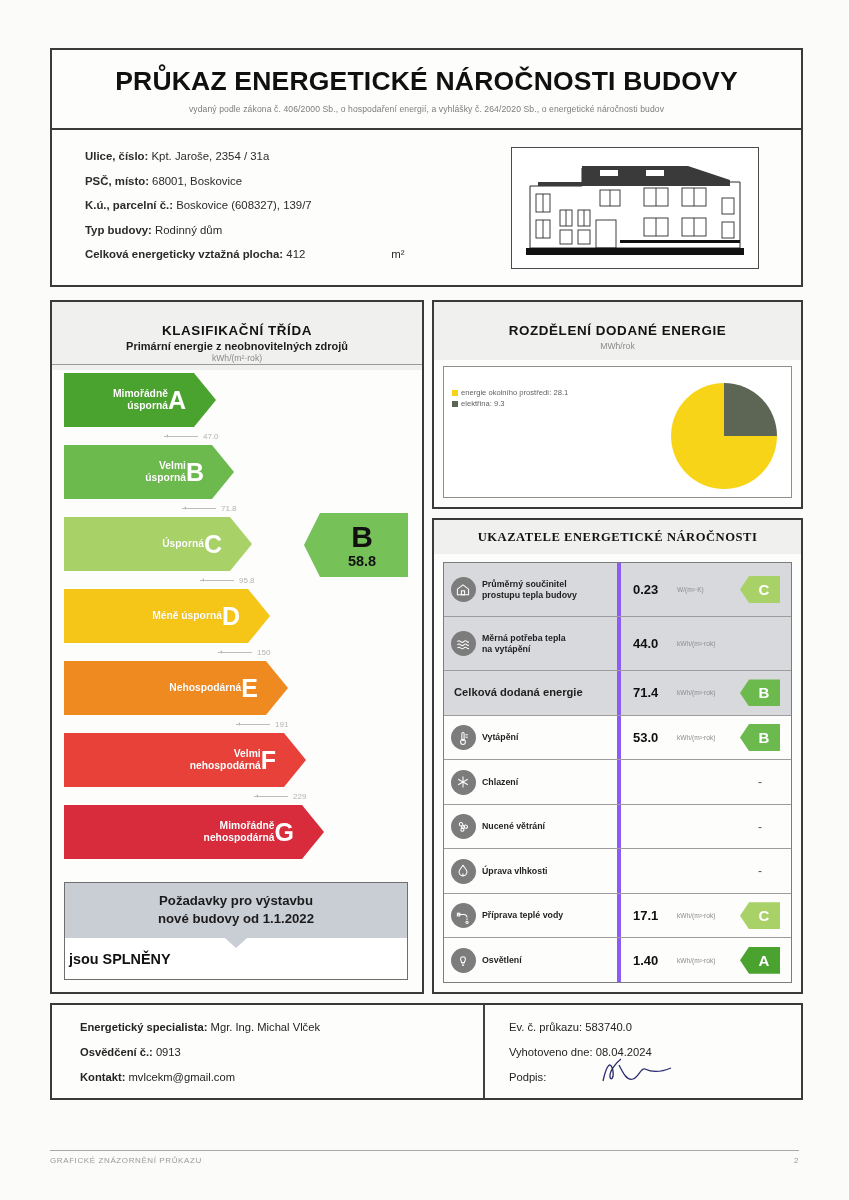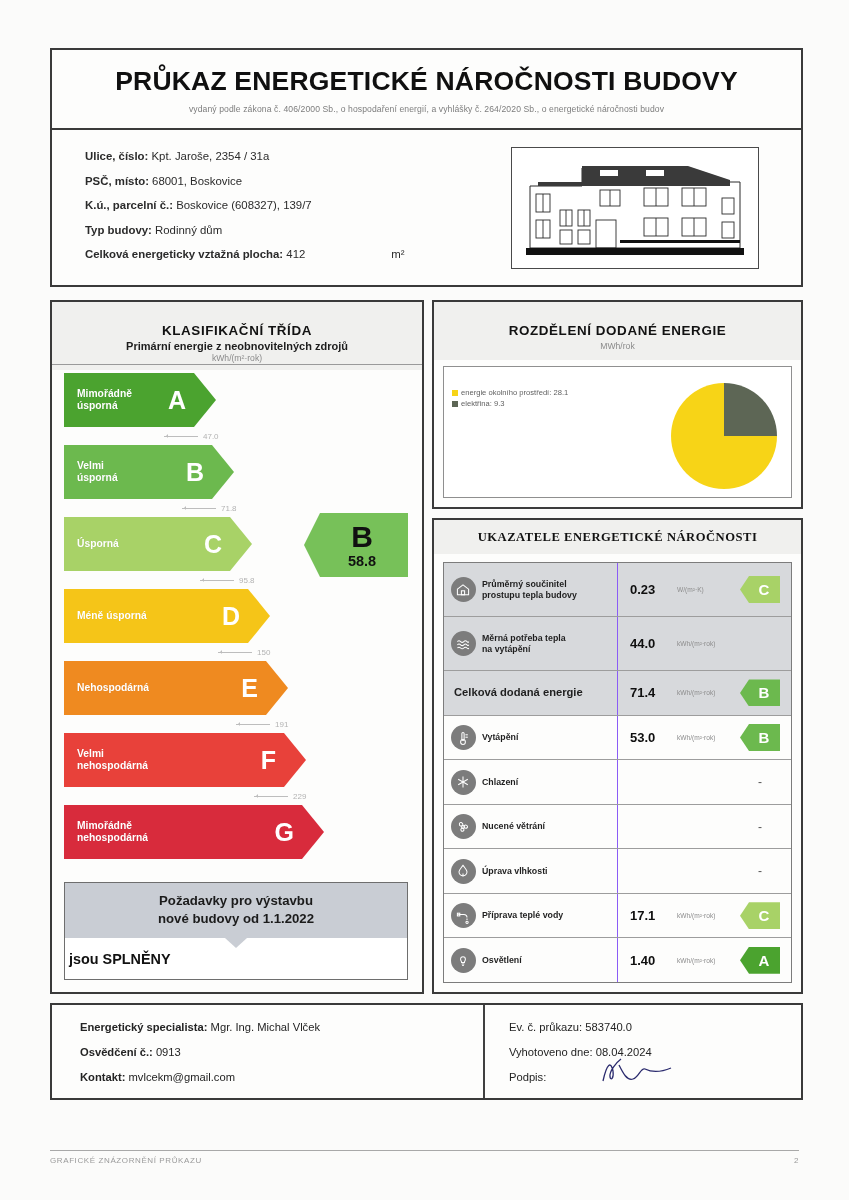--- a/index.html
+++ b/index.html
@@ -118,21 +118,21 @@
   #classification-panel { left: 50px; top: 300px; width: 370px; height: 690px; }
   .scale-area {
     position: absolute;
     left: 0; top: 62px;
     width: 100%;
     height: 560px;
     border-top: 1px solid #9a9a9a;
   }
   .scale-inner { position: relative; width: 100%; height: 100%; padding-top: 8px; box-sizing: border-box; }
 
-  .grade-row { position: relative; height: 64px; margin-bottom: 8px; }
+  .grade-row { position: relative; height: 64px; margin-bottom: 8px; text-align: right; }
   .grade-bar {
     position: absolute;
     left: 12px; top: 0;
     height: 54px;
     display: flex;
     align-items: center;
     color: #ffffff;
     clip-path: polygon(0 0, calc(100% - 22px) 0, 100% 50%, calc(100% - 22px) 100%, 0 100%);
   }
   .grade-label {
@@ -324,21 +324,21 @@
     white-space: pre-line;
     padding-right: 4px;
   }
   .ind-name.big { font-size: 11.2px; padding-left: 10px; }
   .ind-value {
     width: 56px;
     text-align: left;
     font-size: 13px;
     font-weight: bold;
     color: #0f0f0f;
-    border-left: 1px solid #8b5cf6;
+    border-left: 4px solid #8b5cf6;
     padding-left: 12px;
     box-sizing: border-box;
     align-self: stretch;
     display: flex;
     align-items: center;
   }
   .ind-unit {
     width: 62px;
     font-size: 6.6px;
     color: #8d8d8d;

